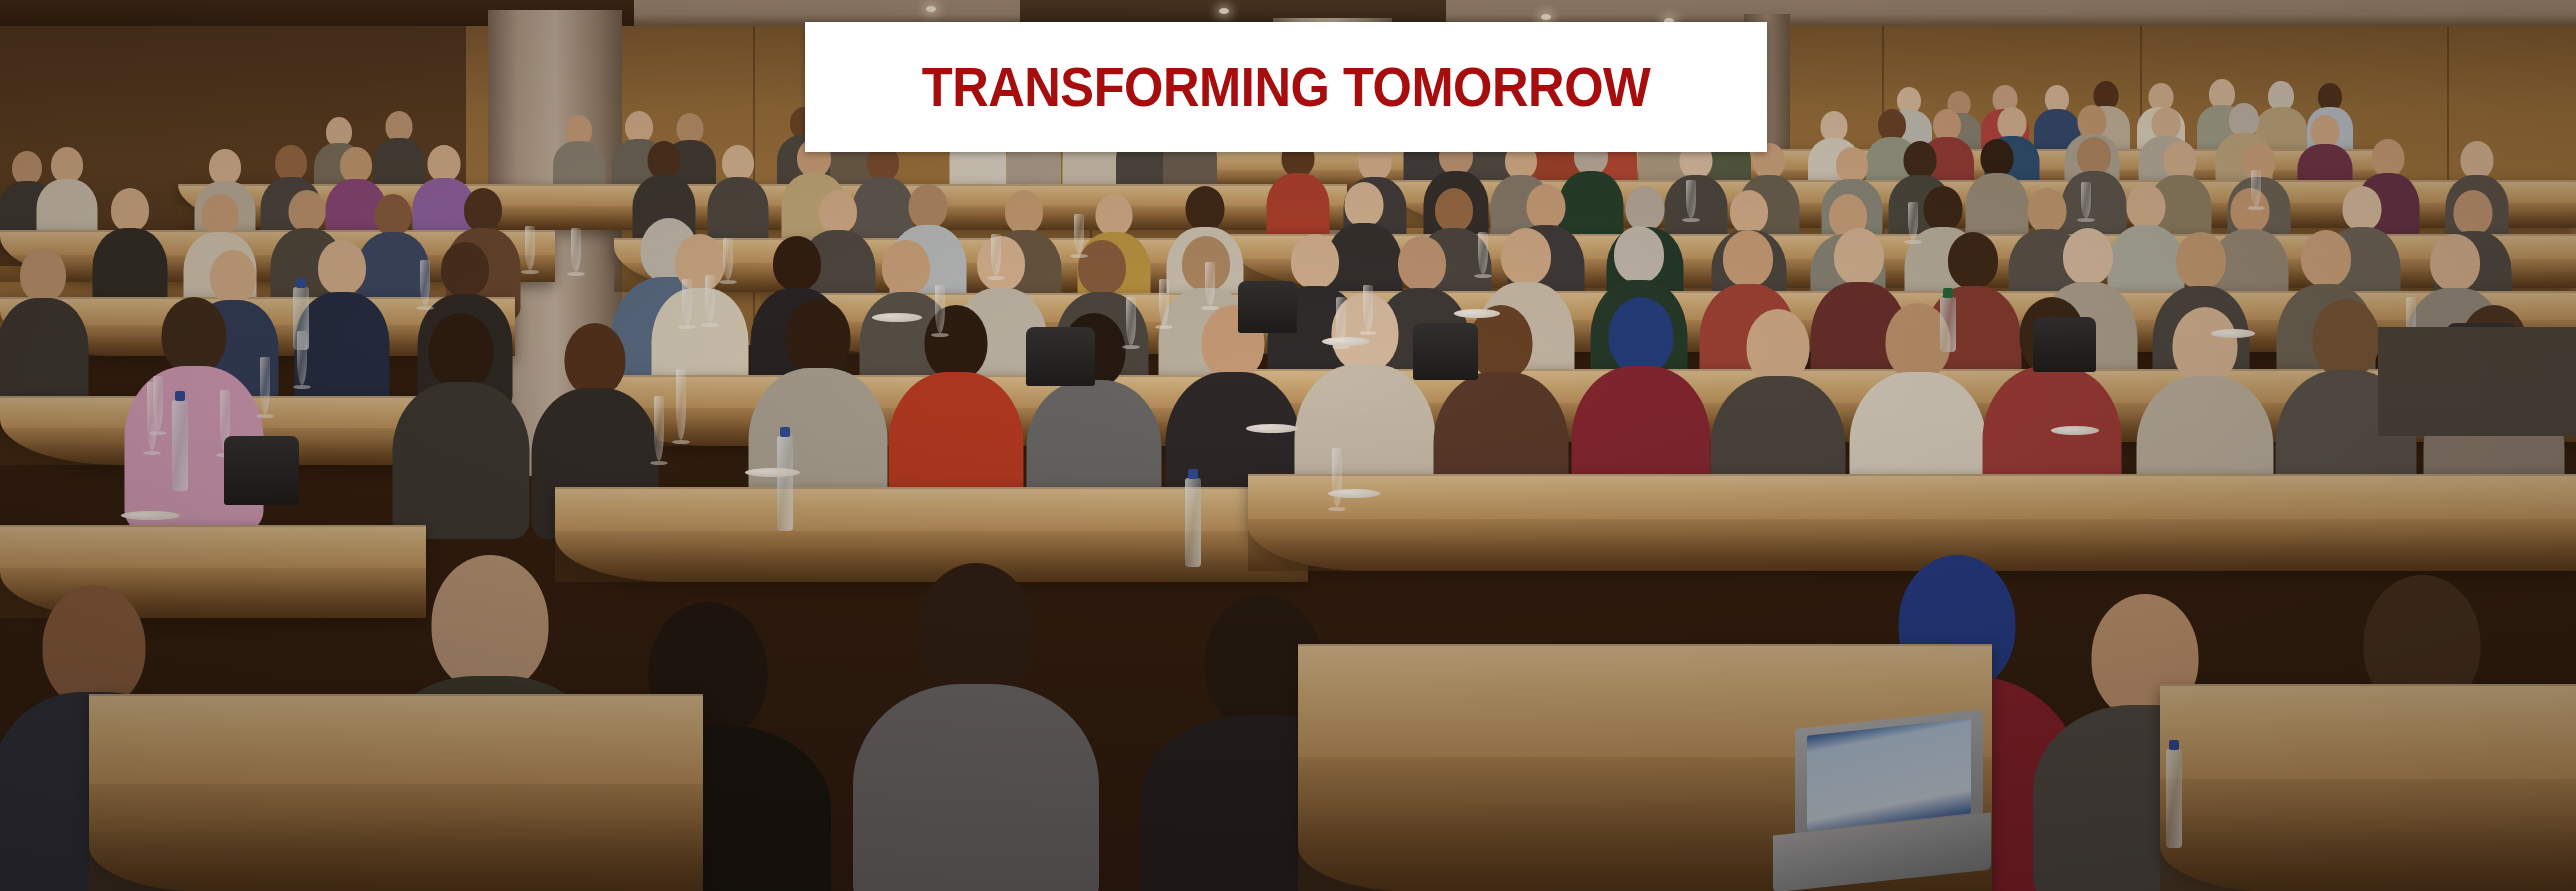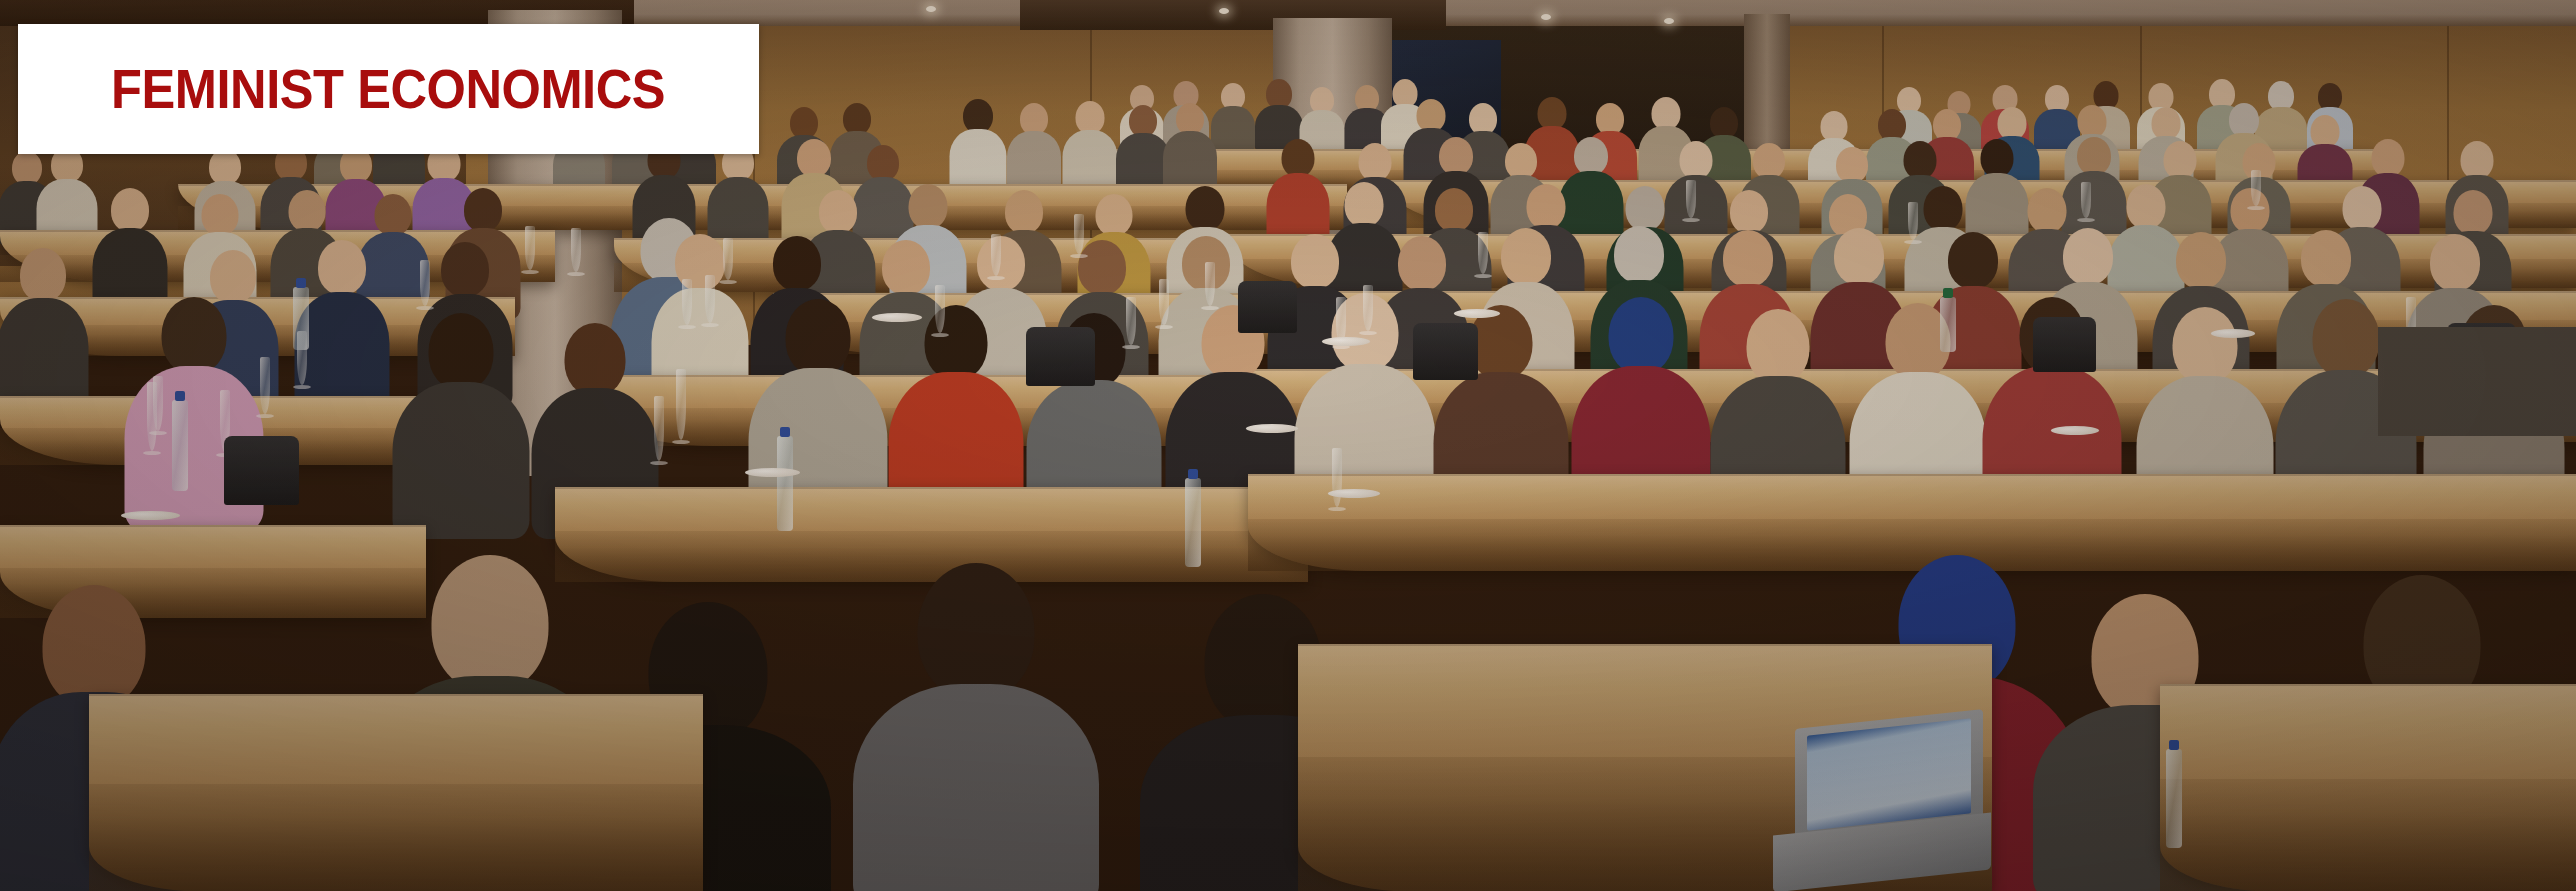--- a/index.html
+++ b/index.html
@@ -884,19 +884,19 @@
     <div class="chairback" style="left:2447px; top:323px; width:69px; height:61px"></div>
     <div class="chairback" style="left:224px;  top:436px; width:75px; height:69px"></div>
     <div class="chairback" style="left:1238px; top:281px; width:59px; height:52px"></div>
 
     <div class="floorcarpet" style="left:2378px; top:327px; width:198px; height:109px"></div>
 
     <div class="grade"></div>
     <div class="warm"></div>
   </div>
 
-  <div class="banner" id="banner-1">
-    <span class="banner-text">FEMINIST ECONOMICS</span>
+
+  <div class="banner" id="banner-2">
+    <span class="banner-text">TRANSFORMING TOMORROW</span>
   </div>
 
-
 </div>
 
 
 </body></html>

